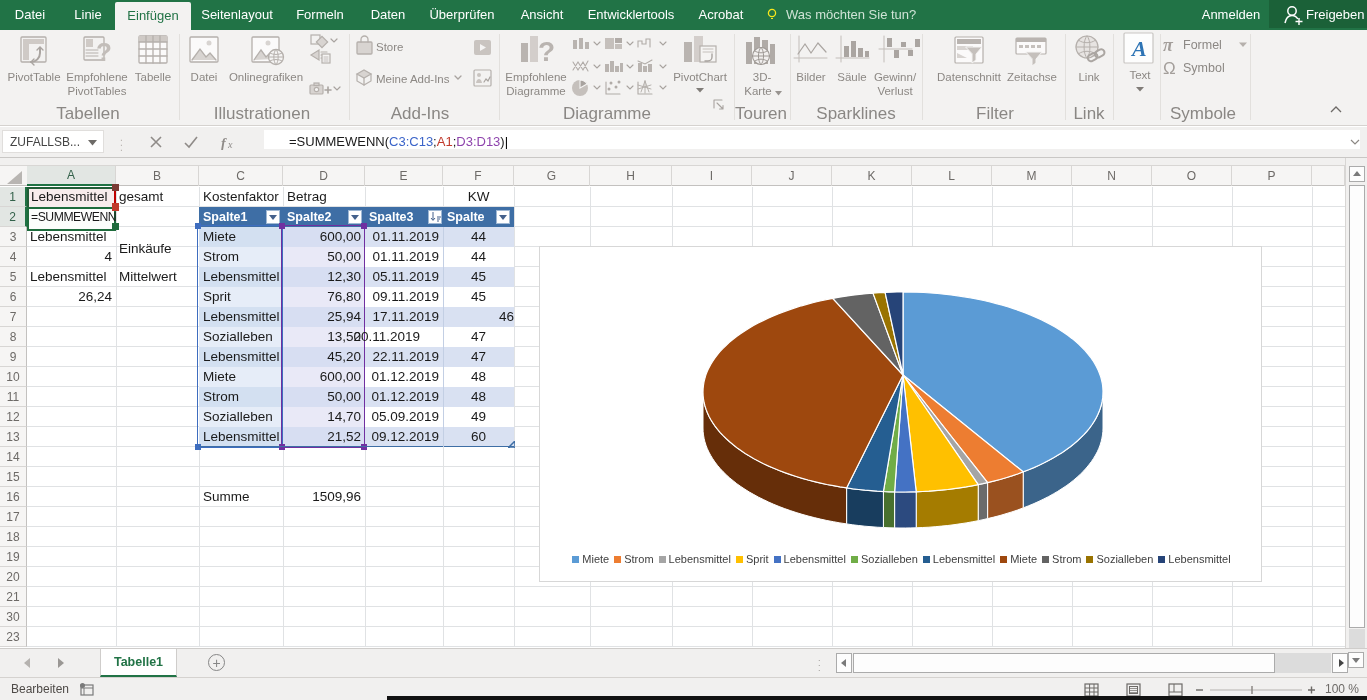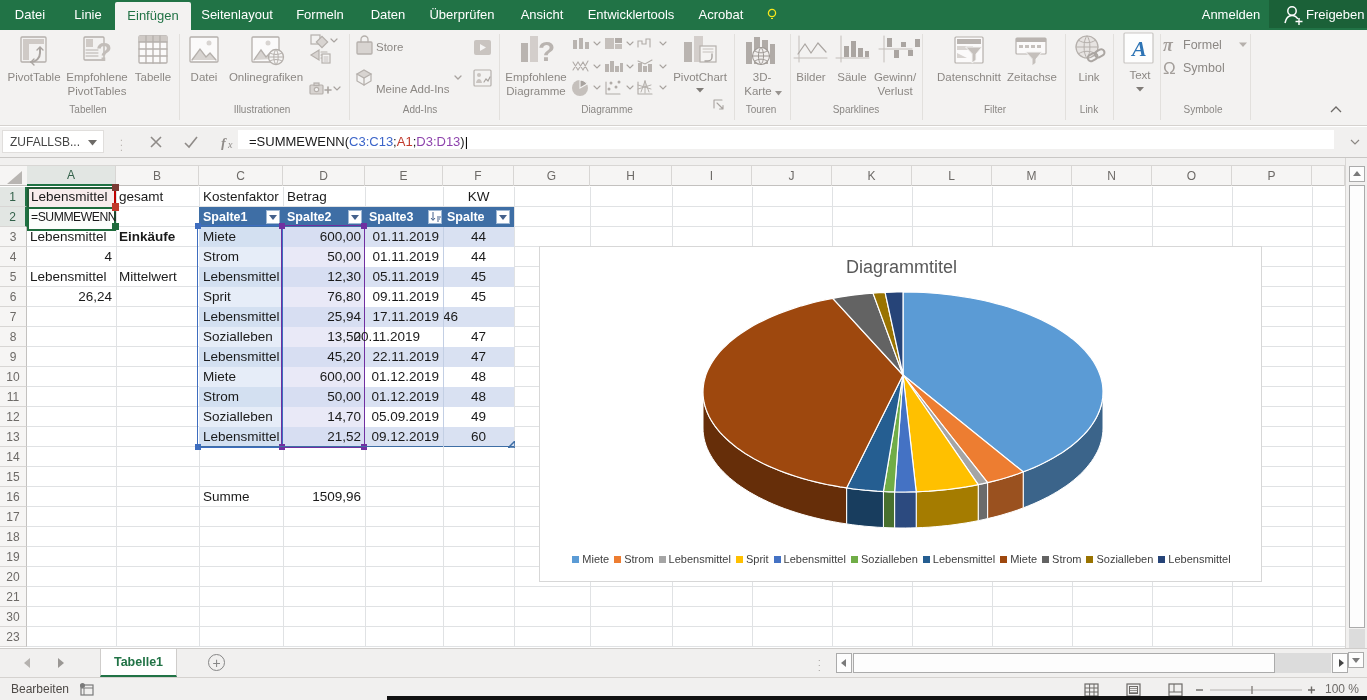--- a/index.html
+++ b/index.html
@@ -5,26 +5,26 @@
 html,body{width:1367px;height:700px;overflow:hidden}
 body{font-family:"Liberation Sans",sans-serif;position:relative;background:#fff}
 .abs{position:absolute}
 
 #tabbar{left:0;top:0;width:1367px;height:30px;background:#217346}
 .tab{position:absolute;top:0;height:30px;line-height:30px;color:#fff;font-size:13px;text-align:center}
 #tabsel{position:absolute;left:115px;top:2px;width:76px;height:28px;background:#f3f2f1;border-radius:2px 2px 0 0;color:#217346;font-size:13px;text-align:center;line-height:28px}
 
 #ribbon{left:0;top:30px;width:1367px;height:96px;background:#f3f2f1;border-bottom:1px solid #d5d2cf}
 .gsep{position:absolute;top:4px;width:1px;height:86px;background:#e2e0dd}
-.glabel{position:absolute;top:104px;font-size:10px;color:#8a8784;text-align:right;transform:translateX(-50%);top:74px}
+.glabel{position:absolute;top:104px;font-size:17px;color:#8a8784;text-align:right;transform:translateX(-50%);top:74px}
 .blabel{position:absolute;font-size:11.5px;color:#8c8884;text-align:center;transform:translateX(-50%)}
 
 #fbar{left:0;top:127px;width:1367px;height:31px;background:#f1f0ef;border-bottom:1px solid #c9c7c5}
 #namebox{position:absolute;left:2px;top:3px;width:102px;height:23px;background:#fff;border:1px solid #e0dedc;font-size:12px;color:#444;line-height:23px;padding-left:7px}
-#finput{position:absolute;left:238px;top:3px;width:1096px;height:19px;background:#fff;font-size:13px;color:#1a1a1a;line-height:23px;padding-left:11px}
+#finput{position:absolute;left:264px;top:3px;width:1096px;height:19px;background:#fff;font-size:13px;color:#1a1a1a;line-height:23px;padding-left:25px}
 
 #grid{left:0;top:158px;width:1345px;height:490px;background:#fff}
 #colhead{position:absolute;left:0;top:7px;width:1345px;height:21px;background:#f6f5f4;border-top:1px solid #d8d6d4;border-bottom:1px solid #c3c1bf}
 .ch{position:absolute;top:0;height:20px;line-height:20px;font-size:12px;color:#6d6a67;text-align:center;border-right:1px solid #d8d6d4}
 .rh{position:absolute;left:0;width:27px;height:20px;line-height:20px;font-size:12px;color:#6d6a67;text-align:center;border-bottom:1px solid #d8d6d4;background:#f6f5f4;border-right:1px solid #c3c1bf}
 #cells{position:absolute;left:27px;top:29px;width:1318px;height:460px;
  background-image:linear-gradient(#e0e2e4 1px,transparent 1px);background-size:20px 20px;background-position:0 19px}
 .vline{position:absolute;top:0;width:1px;height:460px;background:#e0e2e4}
 .cell{position:absolute;height:20px;line-height:20px;font-size:13.5px;color:#1a1a1a;white-space:nowrap}
 .num{text-align:right}
@@ -46,20 +46,21 @@
  <div class="tab" style="left:292px;width:56px">Formeln</div>
  <div class="tab" style="left:360px;width:56px">Daten</div>
  <div class="tab" style="left:425px;width:74px">Überprüfen</div>
  <div class="tab" style="left:514px;width:56px">Ansicht</div>
  <div class="tab" style="left:579px;width:104px">Entwicklertools</div>
  <div class="tab" style="left:690px;width:62px">Acrobat</div>
  <svg class="abs" style="left:764px;top:7px" width="16" height="16" viewBox="0 0 16 16">
       <circle cx="8" cy="6" r="3.6" fill="none" stroke="#f8e71c" stroke-width="1.3"></circle>
       <path d="M6.5 9.5h3M7 11.5h2" stroke="#f8e71c" stroke-width="1.2" fill="none"></path>
     </svg>
+ <div class="tab" style="left:786px;width:140px;text-align:left;color:#cfe3d6">Was möchten Sie tun?</div>
  <div class="tab" style="left:1200px;width:62px">Anmelden</div>
  <div class="abs" style="left:1269px;top:0;width:98px;height:28px;background:#1b6138"></div>
  <svg class="abs" style="left:1282px;top:4px" width="22" height="21" viewBox="0 0 22 21">
       <circle cx="10" cy="7" r="4.2" fill="none" stroke="#fff" stroke-width="1.5"></circle>
       <path d="M3 19c1-5 3.5-7.5 7-7.5 2.5 0 4.5 1.2 5.8 3.5" fill="none" stroke="#fff" stroke-width="1.5"></path>
       <path d="M13.5 17.5h7M17 14v7" stroke="#fff" stroke-width="1.4"></path>
     </svg>
  <div class="tab" style="left:1306px;width:56px;font-size:13px">Freigeben</div>
  <div id="tabsel">Einfügen</div>
 </div>
@@ -95,21 +96,21 @@
  <svg class="abs" style="left:696px;top:58px" width="8" height="5" viewBox="0 0 8 5">
       <path d="M0 0h8L4 4.5z" fill="#807c78"></path>
     </svg>
  <div class="blabel" style="left:762px;top:41px">3D-</div>
  <div class="blabel" style="left:758px;top:55px">Karte</div>
     <svg class="abs" style="left:775px;top:61px" width="7" height="5" viewBox="0 0 7 5">
       <path d="M0 0h7L3.5 4.5z" fill="#989490"></path>
     </svg>
  <div class="blabel" style="left:811px;top:41px">Bilder</div>
     <div class="blabel" style="left:376px;top:11px;transform:none;text-align:left">Store</div>
-    <div class="blabel" style="left:376px;top:53px;transform:none;text-align:right">Meine Add-Ins</div>
+    <div class="blabel" style="left:376px;top:43px;transform:none;text-align:right">Meine Add-Ins</div>
  <div class="blabel" style="left:852px;top:41px">Säule</div>
  <div class="blabel" style="left:895px;top:41px">Gewinn/</div>
  <div class="blabel" style="left:895px;top:55px">Verlust</div>
  <div class="blabel" style="left:969px;top:41px">Datenschnitt</div>
  <div class="blabel" style="left:1032px;top:41px">Zeitachse</div>
  <div class="blabel" style="left:1089px;top:41px">Link</div>
  <div class="blabel" style="left:1140px;top:39px">Text</div>
  <svg class="abs" style="left:1136px;top:57px" width="8" height="5" viewBox="0 0 8 5">
       <path d="M0 0h8L4 4.5z" fill="#807c78"></path>
     </svg>
@@ -477,21 +478,21 @@
       <div class="abs" style="left:0;top:20px;width:89px;height:24px;background:#fcfefc;border:2px solid #1e6b3c">
         <div class="cell" style="left:2px;top:-2px;width:85px;overflow:hidden;font-size:12.2px;letter-spacing:-0.45px">=SUMMEWENN</div>
       </div>
       <div class="abs" style="left:85px;top:-3px;width:7px;height:7px;background:#7a3b34"></div>
       <div class="abs" style="left:85px;top:16px;width:7px;height:8px;background:#c0392b"></div>
       <div class="abs" style="left:85px;top:36px;width:7px;height:7px;background:#1e6b3c"></div>
   <div class="cell" style="left:92px;top:0px;">gesamt</div>
       <div class="cell" style="left:176px;top:0px;">Kostenfaktor</div>
       <div class="cell" style="left:260px;top:0px;">Betrag</div>
       <div class="cell" style="left:416px;top:0px;width:71px;text-align:center">KW</div>
-      <div class="cell" style="left:92px;top:40px;font-weight:bold;">Einkäufe</div>
+      <div class="cell" style="left:92px;top:52px;">Einkäufe</div>
       <div class="cell" style="left:3px;top:80px;">Lebensmittel</div>
       <div class="cell" style="left:92px;top:80px;">Mittelwert</div>
       <div class="cell" style="left:3px;top:40px;">Lebensmittel</div>
       <div class="cell num" style="left:3px;top:60px;width:82px">4</div>
       <div class="cell num" style="left:3px;top:100px;width:82px">26,24</div>
       <div class="cell" style="left:176px;top:40px;">Miete</div>
       <div class="cell num" style="left:260px;top:40px;width:74px">600,00</div>
       <div class="cell num" style="left:341px;top:40px;width:71px">01.11.2019</div>
       <div class="cell" style="left:416px;top:40px;width:71px;text-align:center">44</div>
       <div class="cell" style="left:176px;top:60px;">Strom</div>
@@ -502,21 +503,21 @@
       <div class="cell num" style="left:260px;top:80px;width:74px">12,30</div>
       <div class="cell num" style="left:341px;top:80px;width:71px">05.11.2019</div>
       <div class="cell" style="left:416px;top:80px;width:71px;text-align:center">45</div>
       <div class="cell" style="left:176px;top:100px;">Sprit</div>
       <div class="cell num" style="left:260px;top:100px;width:74px">76,80</div>
       <div class="cell num" style="left:341px;top:100px;width:71px">09.11.2019</div>
       <div class="cell" style="left:416px;top:100px;width:71px;text-align:center">45</div>
       <div class="cell" style="left:176px;top:120px;">Lebensmittel</div>
       <div class="cell num" style="left:260px;top:120px;width:74px">25,94</div>
       <div class="cell num" style="left:341px;top:120px;width:71px">17.11.2019</div>
-      <div class="cell" style="left:416px;top:120px;width:71px;text-align:left">46</div>
+      <div class="cell" style="left:416px;top:120px;width:71px;text-align:right">46</div>
       <div class="cell" style="left:176px;top:140px;">Sozialleben</div>
       <div class="cell num" style="left:260px;top:140px;width:74px">13,50</div>
       <div class="cell num" style="left:322px;top:140px;width:71px">20.11.2019</div>
       <div class="cell" style="left:416px;top:140px;width:71px;text-align:center">47</div>
       <div class="cell" style="left:176px;top:160px;">Lebensmittel</div>
       <div class="cell num" style="left:260px;top:160px;width:74px">45,20</div>
       <div class="cell num" style="left:341px;top:160px;width:71px">22.11.2019</div>
       <div class="cell" style="left:416px;top:160px;width:71px;text-align:center">47</div>
       <div class="cell" style="left:176px;top:180px;">Miete</div>
       <div class="cell num" style="left:260px;top:180px;width:74px">600,00</div>
@@ -535,21 +536,20 @@
       <div class="cell num" style="left:341px;top:240px;width:71px">09.12.2019</div>
       <div class="cell" style="left:416px;top:240px;width:71px;text-align:center">60</div>
       <div class="cell" style="left:176px;top:300px;">Summe</div>
       <div class="cell num" style="left:260px;top:300px;width:74px">1509,96</div>
   <div class="abs" style="left:172px;top:259px;width:315px;height:1px;background:#3e6ea5"></div>
       <div class="abs" style="left:416px;top:40px;width:1px;height:220px;background:#c3cfe4"></div>
       <svg class="abs" style="left:481px;top:254px" width="7" height="7" viewBox="0 0 7 7">
         <path d="M7 0v7H0z" fill="none" stroke="#3e6ea5" stroke-width="1.5"></path>
       </svg>
       <div id="chart">
-   <div class="abs" style="left:0;top:10px;width:723px;text-align:center;font-size:18px;color:#595959">Diagrammtitel</div>
    <svg class="abs" style="left:0;top:0" width="723" height="336" viewBox="0 0 723 336">
    <path d="M563.0,145.0 L562.9,148.4 L562.5,151.9 L561.9,155.3 L561.1,158.7 L560.1,162.1 L558.8,165.4 L557.3,168.8 L555.5,172.1 L553.5,175.4 L551.4,178.6 L548.9,181.8 L546.3,185.0 L543.5,188.1 L540.4,191.2 L537.1,194.2 L533.6,197.2 L530.0,200.1 L526.1,202.9 L522.0,205.6 L517.8,208.3 L513.3,210.9 L508.7,213.5 L503.9,215.9 L499.0,218.3 L493.9,220.6 L488.6,222.8 L483.2,224.9 L483.2,260.9 L488.6,258.8 L493.9,256.6 L499.0,254.3 L503.9,251.9 L508.7,249.5 L513.3,246.9 L517.8,244.3 L522.0,241.6 L526.1,238.9 L530.0,236.1 L533.6,233.2 L537.1,230.2 L540.4,227.2 L543.5,224.1 L546.3,221.0 L548.9,217.8 L551.4,214.6 L553.5,211.4 L555.5,208.1 L557.3,204.8 L558.8,201.4 L560.1,198.1 L561.1,194.7 L561.9,191.3 L562.5,187.9 L562.9,184.4 L563.0,181.0 Z" fill="#3B648A" stroke="#fff" stroke-width="1"></path>
 <path d="M483.2,224.9 L477.6,227.0 L471.9,228.9 L466.0,230.7 L460.0,232.5 L453.8,234.1 L447.6,235.6 L447.6,271.6 L453.8,270.1 L460.0,268.5 L466.0,266.7 L471.9,264.9 L477.6,263.0 L483.2,260.9 Z" fill="#9A511F" stroke="#fff" stroke-width="1"></path>
 <path d="M447.6,235.6 L443.0,236.7 L438.2,237.7 L438.2,273.7 L443.0,272.7 L447.6,271.6 Z" fill="#6B6B6B" stroke="#fff" stroke-width="1"></path>
 <path d="M438.2,237.7 L432.3,238.8 L426.2,239.9 L420.1,240.8 L414.0,241.7 L407.8,242.5 L401.5,243.1 L395.2,243.7 L388.9,244.2 L382.6,244.5 L376.2,244.8 L376.2,280.8 L382.6,280.5 L388.9,280.2 L395.2,279.7 L401.5,279.1 L407.8,278.5 L414.0,277.7 L420.1,276.8 L426.2,275.9 L432.3,274.8 L438.2,273.7 Z" fill="#A57C00" stroke="#fff" stroke-width="1"></path>
 <path d="M376.2,244.8 L370.8,244.9 L365.4,245.0 L360.0,245.0 L354.6,244.9 L354.6,280.9 L360.0,281.0 L365.4,281.0 L370.8,280.9 L376.2,280.8 Z" fill="#2C4A7F" stroke="#fff" stroke-width="1"></path>
 <path d="M354.6,244.9 L349.0,244.8 L343.4,244.5 L343.4,280.5 L349.0,280.8 L354.6,280.9 Z" fill="#48702E" stroke="#fff" stroke-width="1"></path>
 <path d="M343.4,244.5 L337.2,244.2 L331.0,243.7 L324.8,243.2 L318.7,242.5 L312.6,241.8 L306.6,240.9 L306.6,276.9 L312.6,277.8 L318.7,278.5 L324.8,279.2 L331.0,279.7 L337.2,280.2 L343.4,280.5 Z" fill="#183D5E" stroke="#fff" stroke-width="1"></path>
 <path d="M306.6,240.9 L299.9,239.9 L293.4,238.7 L286.9,237.5 L280.5,236.1 L274.3,234.6 L268.1,233.0 L262.0,231.3 L256.1,229.5 L250.3,227.6 L244.6,225.6 L239.1,223.5 L233.7,221.3 L228.5,219.0 L223.5,216.6 L218.6,214.2 L213.9,211.6 L209.3,209.0 L205.0,206.3 L200.8,203.5 L196.8,200.7 L193.1,197.7 L189.5,194.8 L186.2,191.7 L183.0,188.6 L180.1,185.5 L177.4,182.3 L174.9,179.0 L172.7,175.7 L170.7,172.4 L168.9,169.1 L167.3,165.7 L166.0,162.3 L164.9,158.8 L164.1,155.4 L163.5,151.9 L163.1,148.5 L163.0,145.0 L163.0,181.0 L163.1,184.5 L163.5,187.9 L164.1,191.4 L164.9,194.8 L166.0,198.3 L167.3,201.7 L168.9,205.1 L170.7,208.4 L172.7,211.7 L174.9,215.0 L177.4,218.3 L180.1,221.5 L183.0,224.6 L186.2,227.7 L189.5,230.8 L193.1,233.7 L196.8,236.7 L200.8,239.5 L205.0,242.3 L209.3,245.0 L213.9,247.6 L218.6,250.2 L223.5,252.6 L228.5,255.0 L233.7,257.3 L239.1,259.5 L244.6,261.6 L250.3,263.6 L256.1,265.5 L262.0,267.3 L268.1,269.0 L274.3,270.6 L280.5,272.1 L286.9,273.5 L293.4,274.7 L299.9,275.9 L306.6,276.9 Z" fill="#662E09" stroke="#fff" stroke-width="1"></path>
 <path d="M363.0,128.0 L363.0,45.0 L369.9,45.1 L376.9,45.2 L383.8,45.5 L390.7,46.0 L397.5,46.5 L404.3,47.2 L411.1,47.9 L417.8,48.8 L424.4,49.8 L431.0,51.0 L437.5,52.2 L443.8,53.5 L450.1,55.0 L456.3,56.6 L462.4,58.2 L468.4,60.0 L474.2,61.9 L479.9,63.9 L485.4,65.9 L490.9,68.1 L496.1,70.4 L501.2,72.7 L506.1,75.2 L510.9,77.7 L515.5,80.3 L519.9,83.0 L524.1,85.7 L528.1,88.5 L531.9,91.4 L535.5,94.4 L538.9,97.4 L542.1,100.5 L545.1,103.6 L547.8,106.8 L550.4,110.0 L552.7,113.3 L554.8,116.6 L556.6,120.0 L558.2,123.3 L559.6,126.7 L560.8,130.1 L561.7,133.6 L562.4,137.0 L562.8,140.5 L563.0,144.0 L562.9,147.4 L562.7,150.9 L562.1,154.4 L561.4,157.8 L560.3,161.2 L559.1,164.6 L557.6,168.0 L555.9,171.4 L554.0,174.7 L551.8,178.0 L549.4,181.3 L546.8,184.5 L543.9,187.6 L540.8,190.7 L537.6,193.8 L534.1,196.8 L530.4,199.7 L526.5,202.6 L522.4,205.4 L518.1,208.1 L513.6,210.8 L509.0,213.3 L504.2,215.8 L499.2,218.2 L494.0,220.6 L488.7,222.8 L483.2,224.9 Z" fill="#5B9BD5" stroke="#fff" stroke-width="1.2"></path>

